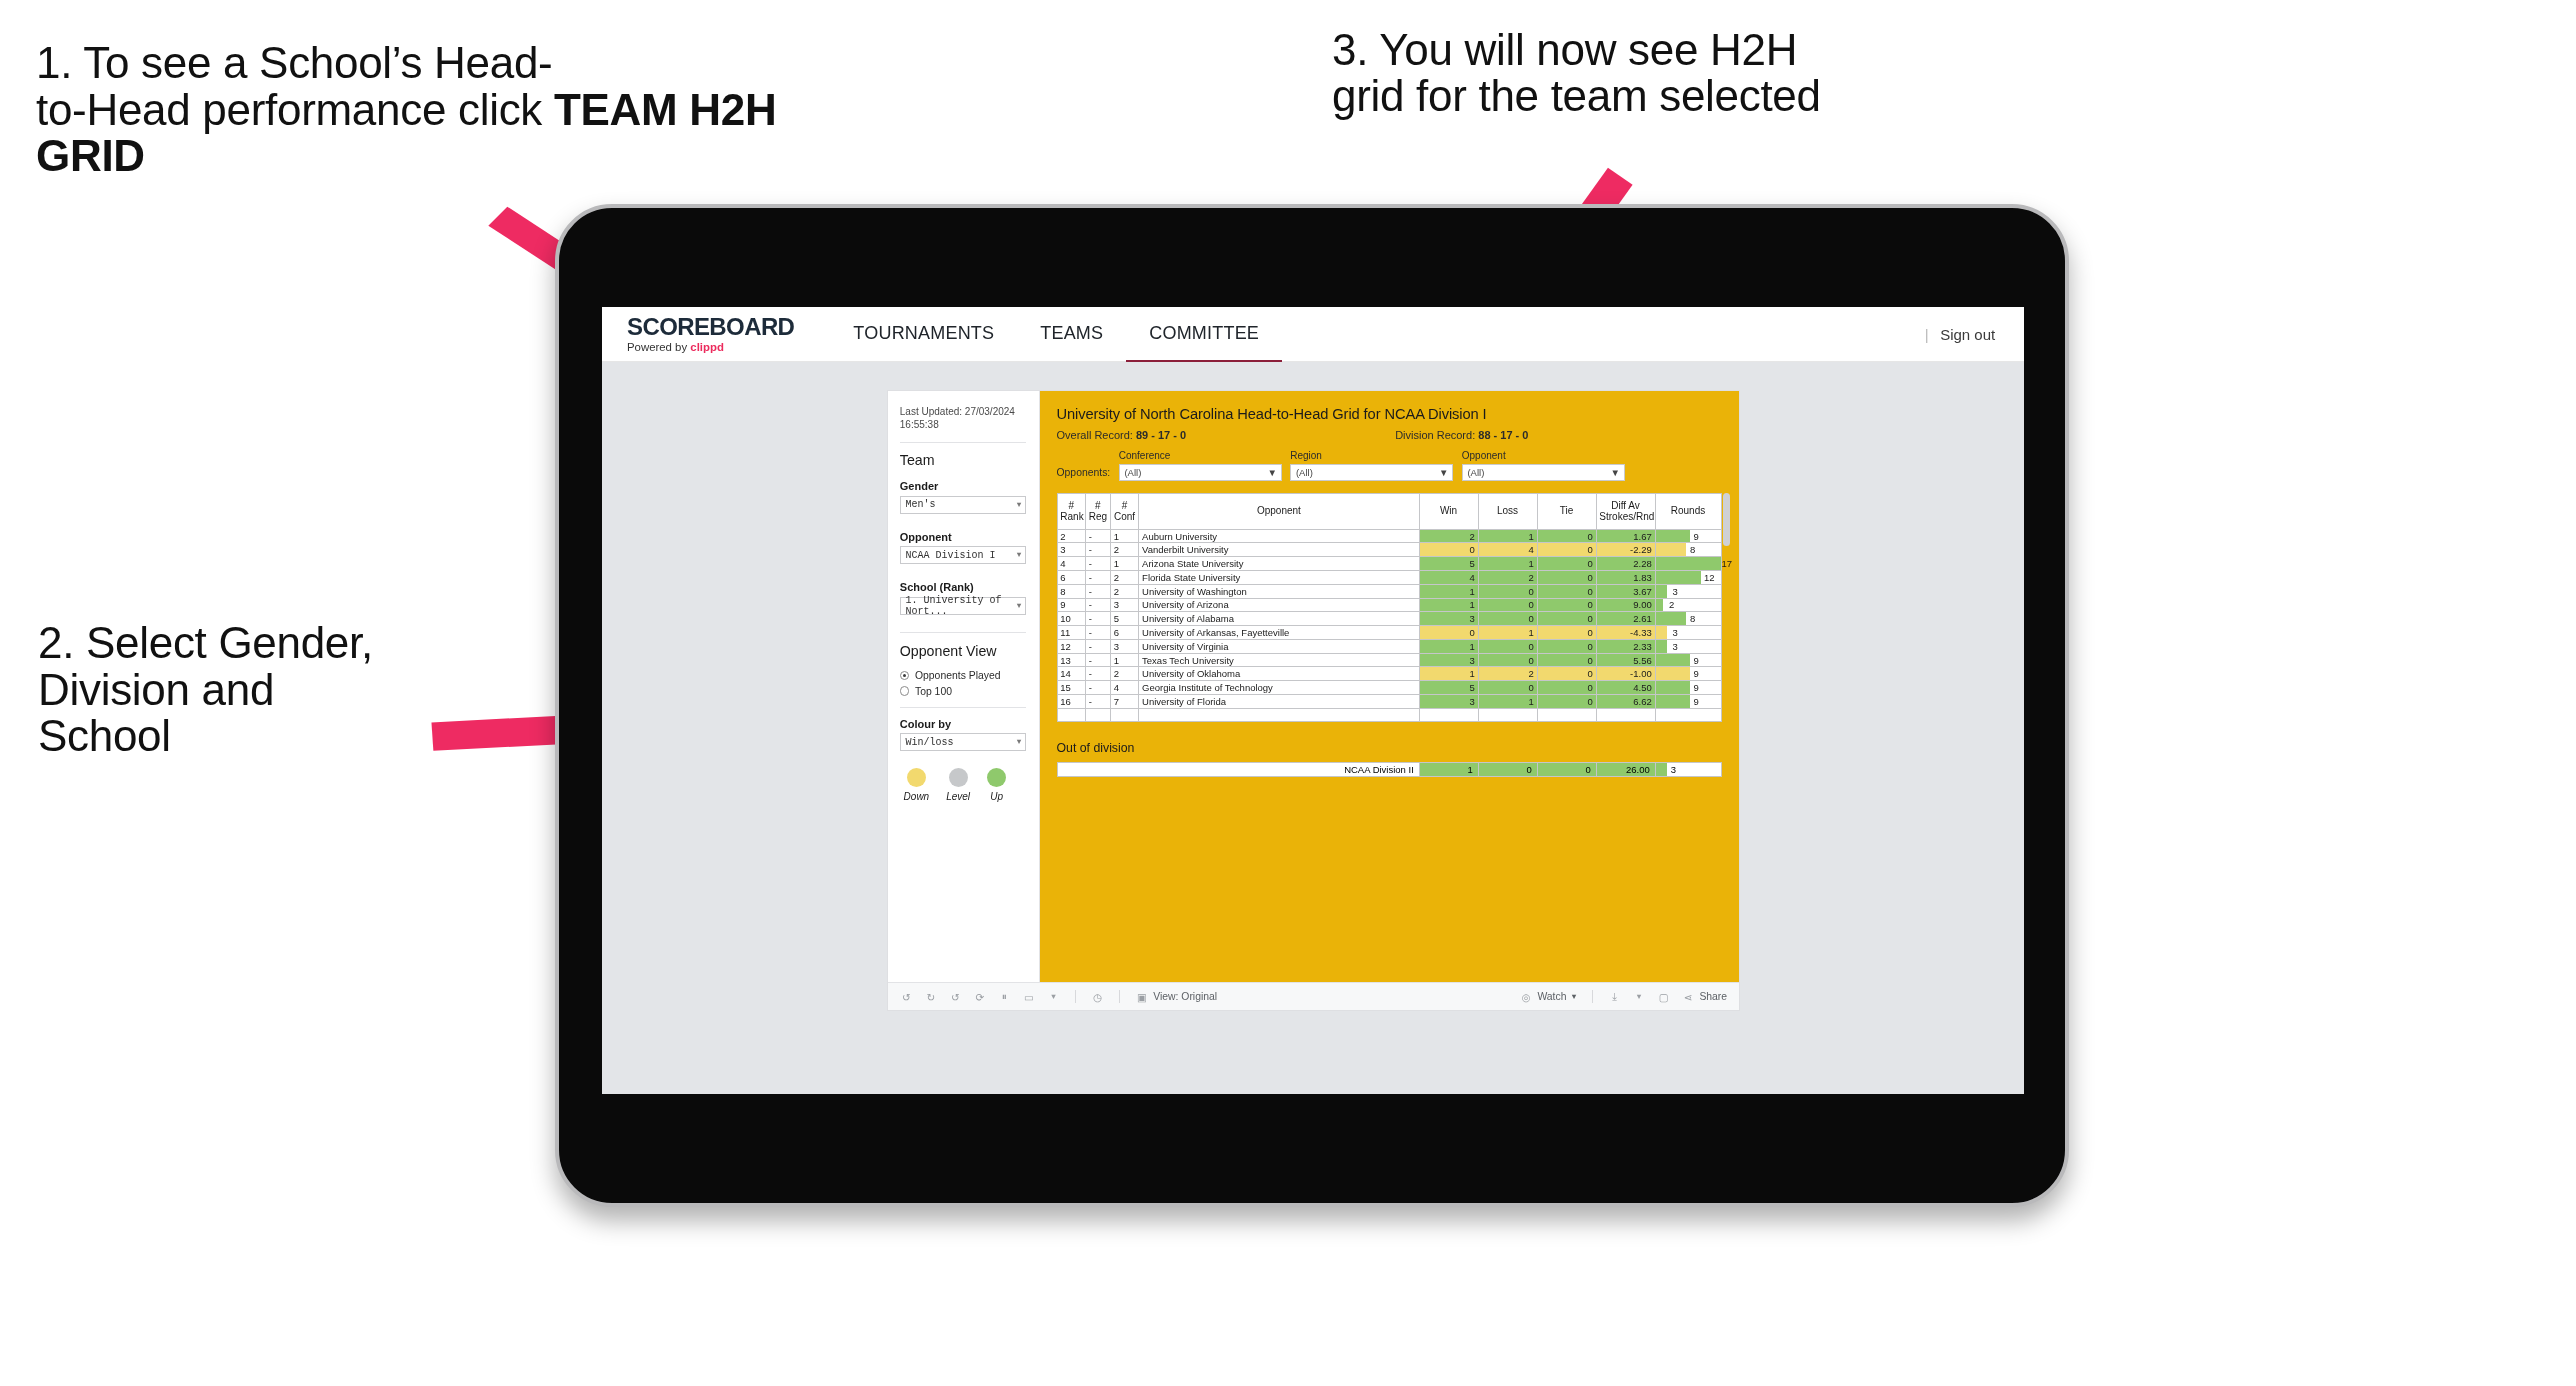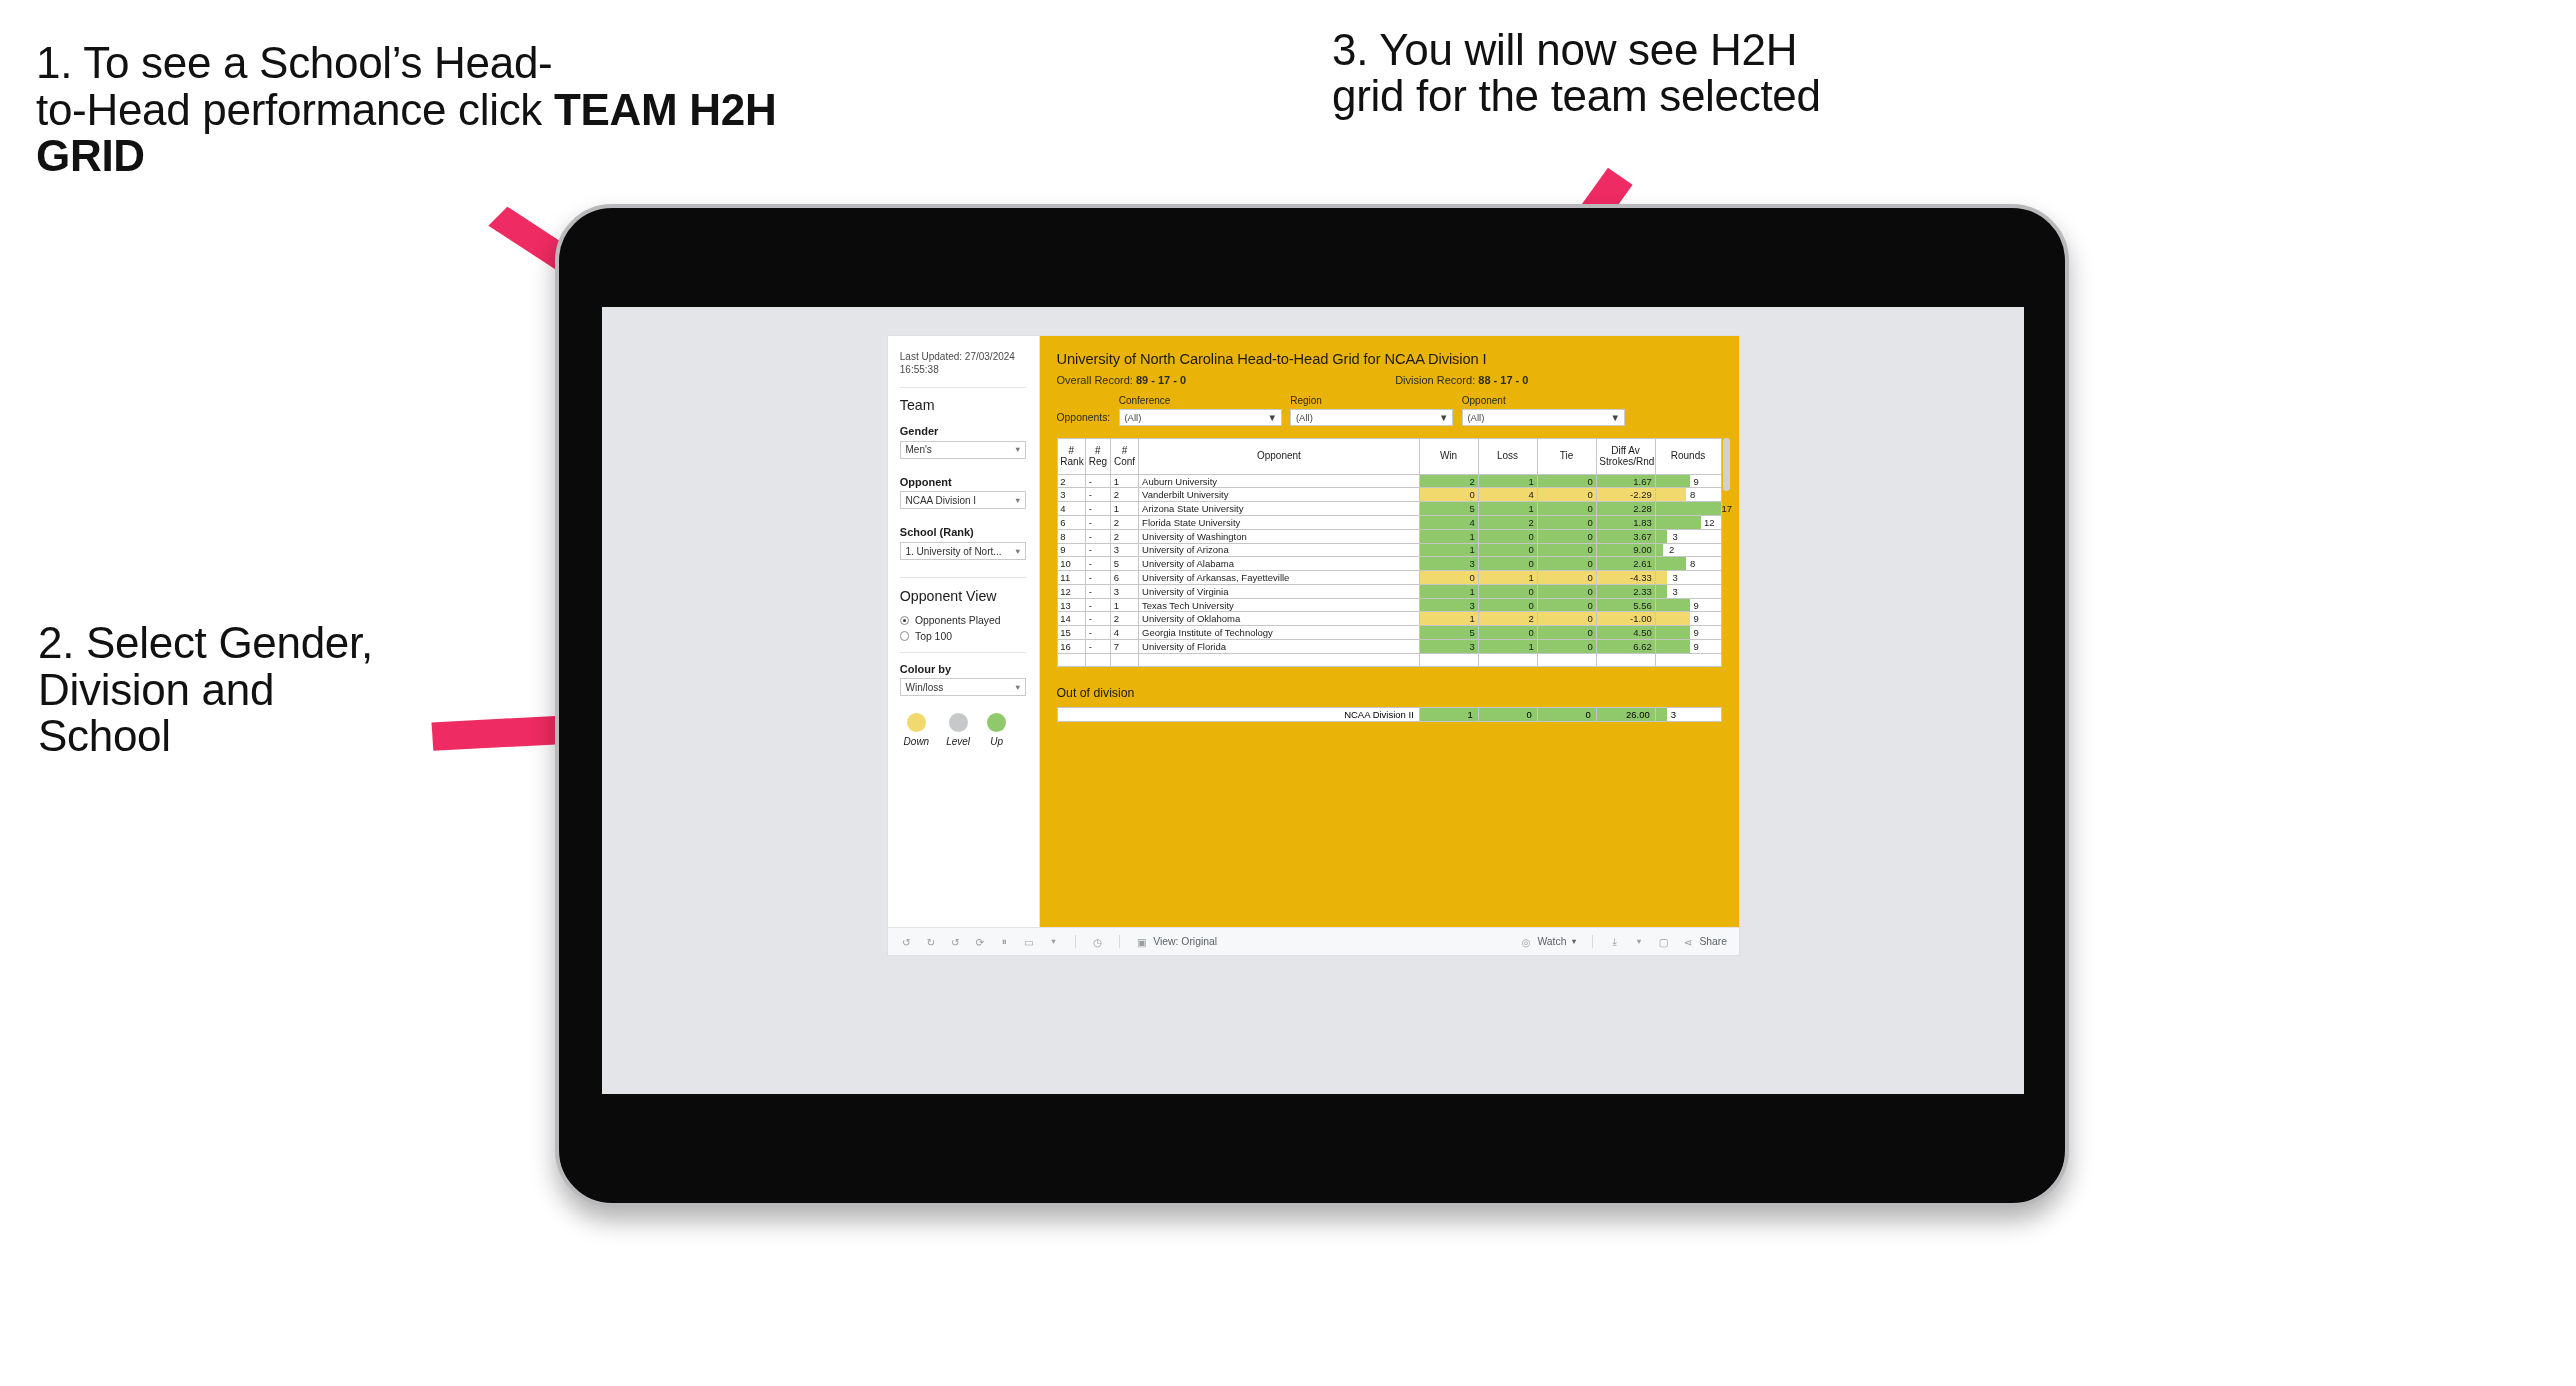--- a/index.html
+++ b/index.html
@@ -111,21 +111,21 @@
     font-size: 10.4px; color: #2b2b2b;
   }
   .lastupd { font-size: 10px; color: #4a4a4a; line-height: 1.35; }
   .hr { height: 0.9px; background: #e2e3e6; margin: 10.4px 0 9.5px; }
   .sec-title { font-size: 14.2px; color: #1b1b1b; margin-bottom: 11.4px; }
   .field-label { font-size: 11px; font-weight: 700; color: #1b1b1b; margin-bottom: 3.8px; }
   .select {
     height: 18px; border: 0.9px solid #c9cacd; background: #fff;
     display: flex; align-items: center; justify-content: space-between;
     padding: 0 3.8px 0 4.7px; font-size: 10px; color: #313131;
-    margin-bottom: 17px; cursor: pointer;
+    margin-bottom: 17px; cursor: pointer; font-family: Liberation Mono, monospace;
   }
   .select .caret { color: #7a7a7a; font-size: 7.6px; }
   .radio-row { display: flex; align-items: center; gap: 5.7px; margin-bottom: 4.7px; font-size: 10.4px; }
   .radio {
     width: 9.5px; height: 9.5px; border-radius: 50%;
     border: 0.9px solid #8b8b8b; background: #fff;
     display: inline-block; position: relative; flex: none;
   }
   .radio.on::after {
     content: ""; position: absolute; left: 1.9px; top: 1.9px;
@@ -224,20 +224,35 @@
       <polygon points="888,748 820,788 814,716"></polygon>
 
       <polygon points="1722,195 1552,432 1526,414 1696,177"></polygon>
       <polygon points="1510,450 1533,380 1580,425"></polygon>
     </g>
   </svg>
 
   <div id="tablet">
     <div id="screen">
 
+      <div class="topbar">
+        <div class="logo">
+          <div class="logo-main">SCOREBOARD</div>
+          <div class="logo-sub"><span>Powered by </span><span class="brand">clippd</span></div>
+        </div>
+        <div class="topnav">
+          <div class="topnav-item">TOURNAMENTS</div>
+          <div class="topnav-item">TEAMS</div>
+          <div class="topnav-item active">COMMITTEE</div>
+        </div>
+        <div class="topbar-right">
+          <span class="divider-v">|</span>
+          <span>Sign out</span>
+        </div>
+      </div>
 
 
       <div class="workbook-wrap">
         <div class="workbook">
           <div class="wb-body">
 
             <div class="side-panel">
               <div class="lastupd">
                 <div>Last Updated: 27/03/2024</div>
                 <div>16:55:38</div>

